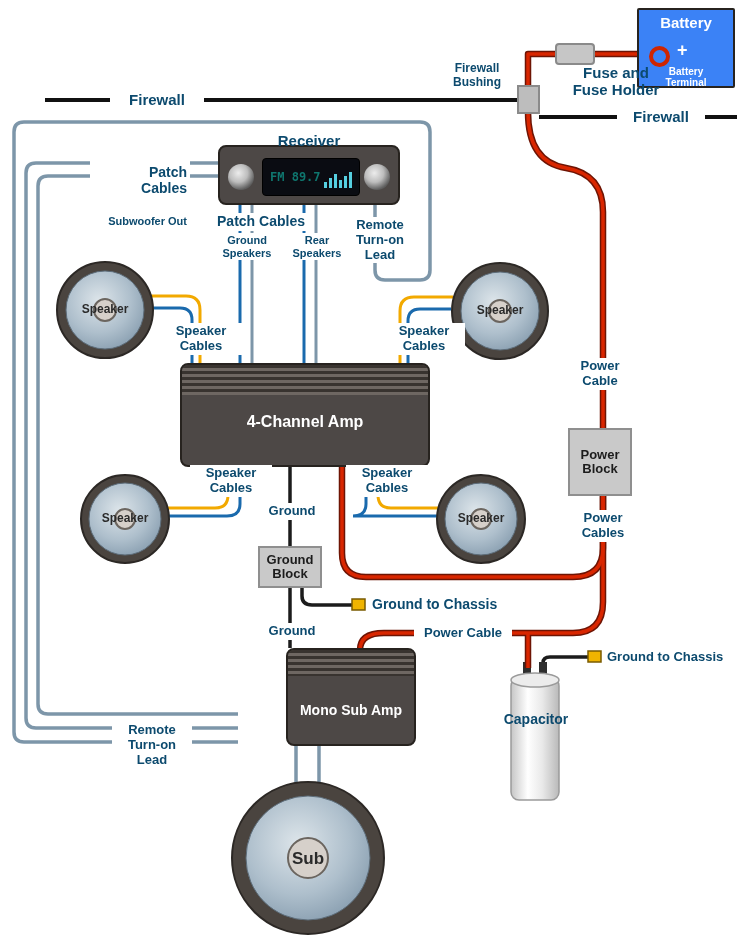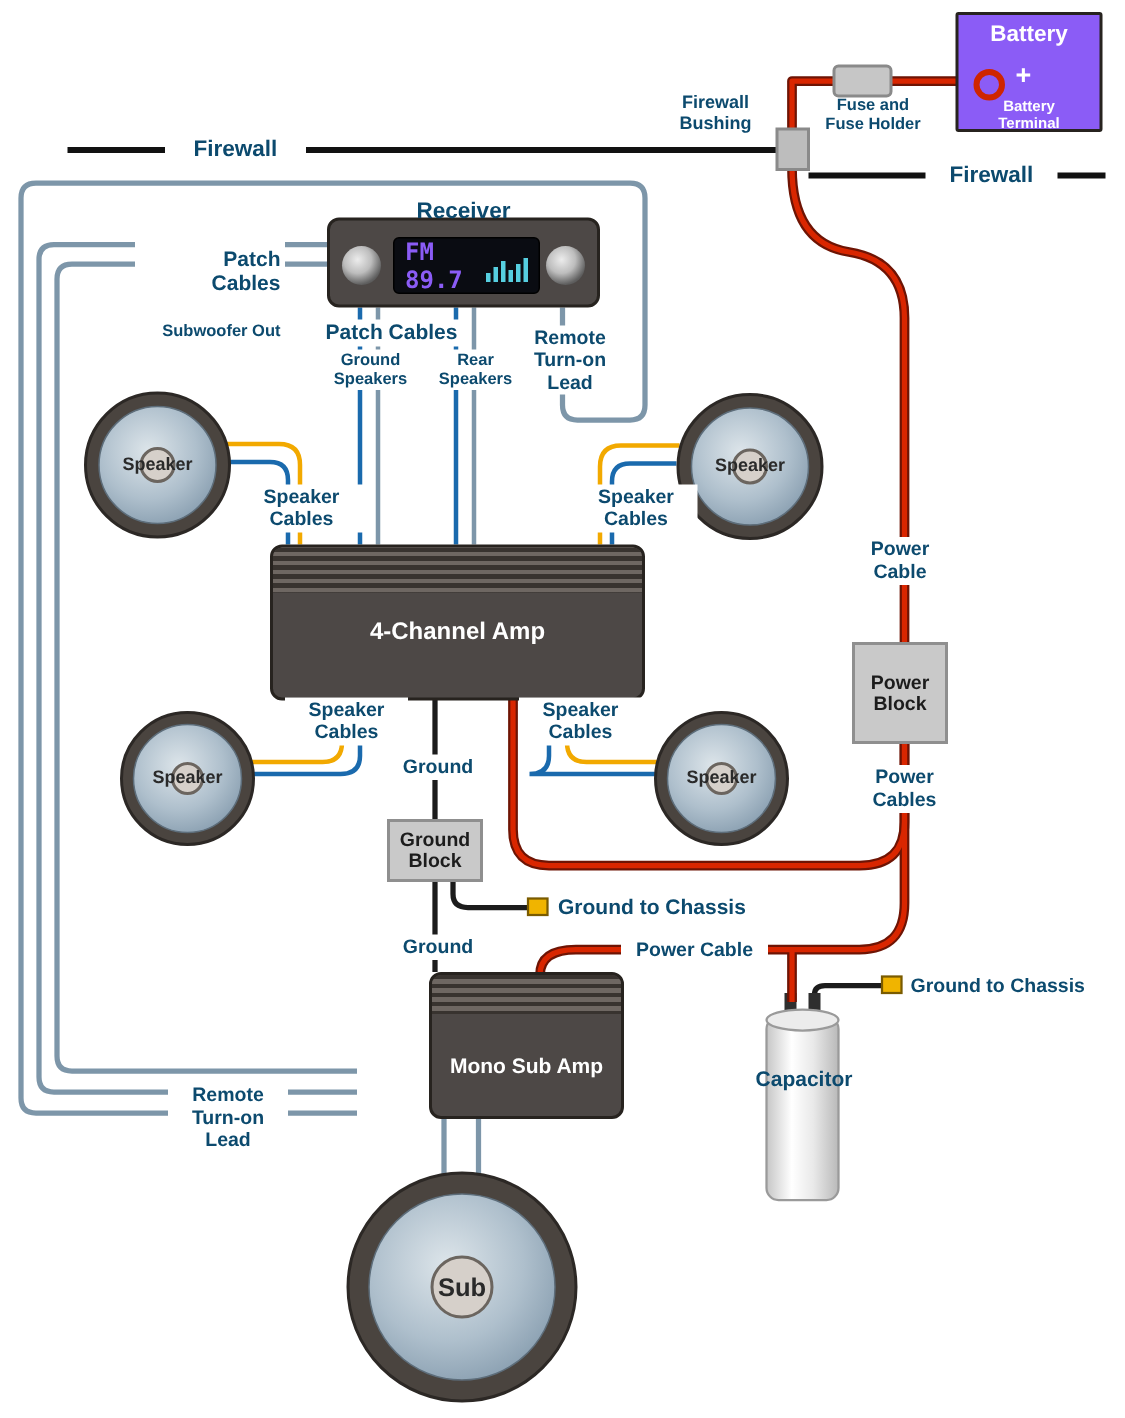--- a/index.html
+++ b/index.html
@@ -16,21 +16,21 @@
          font-size:13px;color:#1c1c1c;text-align:center;white-space:pre-line;line-height:1.1;}
   .fins{position:absolute;left:0;right:0;top:0;
         background:repeating-linear-gradient(180deg,#38332f 0 3px,#6e6762 3px 6px);
         border-radius:6px 6px 0 0;}
   .amp-label{position:absolute;left:0;right:0;color:#fff;font-weight:bold;text-align:center;}
   .knob{position:absolute;width:26px;height:26px;border-radius:50%;top:17px;
         background:radial-gradient(circle at 40% 35%,#ececec,#bdbdbd 40%,#606060 72%,#3a3a3a 100%);}
   .display{position:absolute;left:42px;top:11px;width:98px;height:38px;background:#0a0c12;
            border:1px solid #000;border-radius:4px;box-sizing:border-box;display:flex;
            align-items:center;justify-content:space-between;padding:0 7px;}
-  .fmtext{color:#8b5cf6;font-family:"DejaVu Sans Mono",monospace;font-weight:bold;font-size:16px;}
+  .fmtext{color:#0f766e;font-family:"DejaVu Sans Mono",monospace;font-weight:bold;font-size:12px;}
   .bars{display:flex;align-items:flex-end;gap:2px;height:22px;}
   .bars i{display:block;width:3px;background:#56cfe0;}
 </style>
 </head>
 <body>
 
 <div class="canvas">
 
   <svg class="wires" width="750" height="945" viewBox="0 0 750 945">
     <defs>
@@ -129,21 +129,21 @@
       <circle cx="481" cy="519" r="36" fill="url(#spkGrad)" stroke="#5d6d7a"></circle>
       <circle cx="481" cy="519" r="10" fill="#d6d0ca" stroke="#6b655f" stroke-width="2"></circle>
     </g>
     <g>
       <circle cx="308" cy="858" r="76" fill="#4a443f" stroke="#2c2825" stroke-width="2"></circle>
       <circle cx="308" cy="858" r="62" fill="url(#spkGrad)" stroke="#5d6d7a"></circle>
       <circle cx="308" cy="858" r="20" fill="#d6d0ca" stroke="#6b655f" stroke-width="2"></circle>
     </g>
   </svg>
 
-  <div class="box" style="left:637px;top:8px;width:98px;height:80px;border-radius:2px;background:#8b5cf6;">
+  <div class="box" style="left:637px;top:8px;width:98px;height:80px;border-radius:2px;background:#3b82f6;">
     <div class="amp-label" style="top:4px;font-size:15px;">Battery</div>
     <div style="position:absolute;left:10px;top:36px;width:13px;height:13px;border:4px solid #cf2500;border-radius:50%;"></div>
     <div style="position:absolute;left:38px;top:30px;color:#fff;font-weight:bold;font-size:18px;">+</div>
     <div style="position:absolute;left:0;right:0;top:56px;color:#fff;font-weight:bold;font-size:10px;
                 text-align:center;white-space:pre-line;line-height:1.1;">Battery
 Terminal</div>
   </div>
 
   <div class="box" style="left:218px;top:145px;width:182px;height:60px;">
     <div class="knob" style="left:8px;"></div>
@@ -174,21 +174,21 @@
   <div class="block" style="left:568px;top:428px;width:64px;height:68px;">Power
 Block</div>
 
   <div class="block" style="left:258px;top:546px;width:64px;height:42px;">Ground
 Block</div>
 
   <div class="lbl bg" style="left:110px;top:90px;width:88px;font-size:15px;">Firewall</div>
   <div class="lbl bg" style="left:617px;top:107px;width:82px;font-size:15px;">Firewall</div>
   <div class="lbl" style="left:440px;top:62px;width:74px;font-size:12px;">Firewall
 Bushing</div>
-  <div class="lbl" style="left:538px;top:64px;width:88px;font-size:11px;">Fuse and
+  <div class="lbl" style="left:572px;top:64px;width:88px;font-size:15px;">Fuse and
 Fuse Holder</div>
 
   <div class="lbl" style="left:259px;top:132px;width:100px;font-size:15px;">Receiver</div>
 
   <div class="lbl bg" style="left:90px;top:146px;width:94px;text-align:right;">
     <span style="display:block;font-size:14px;white-space:pre-line;">Patch
 Cables</span>
     <span style="display:block;font-size:11px;">Subwoofer Out</span>
   </div>
 

